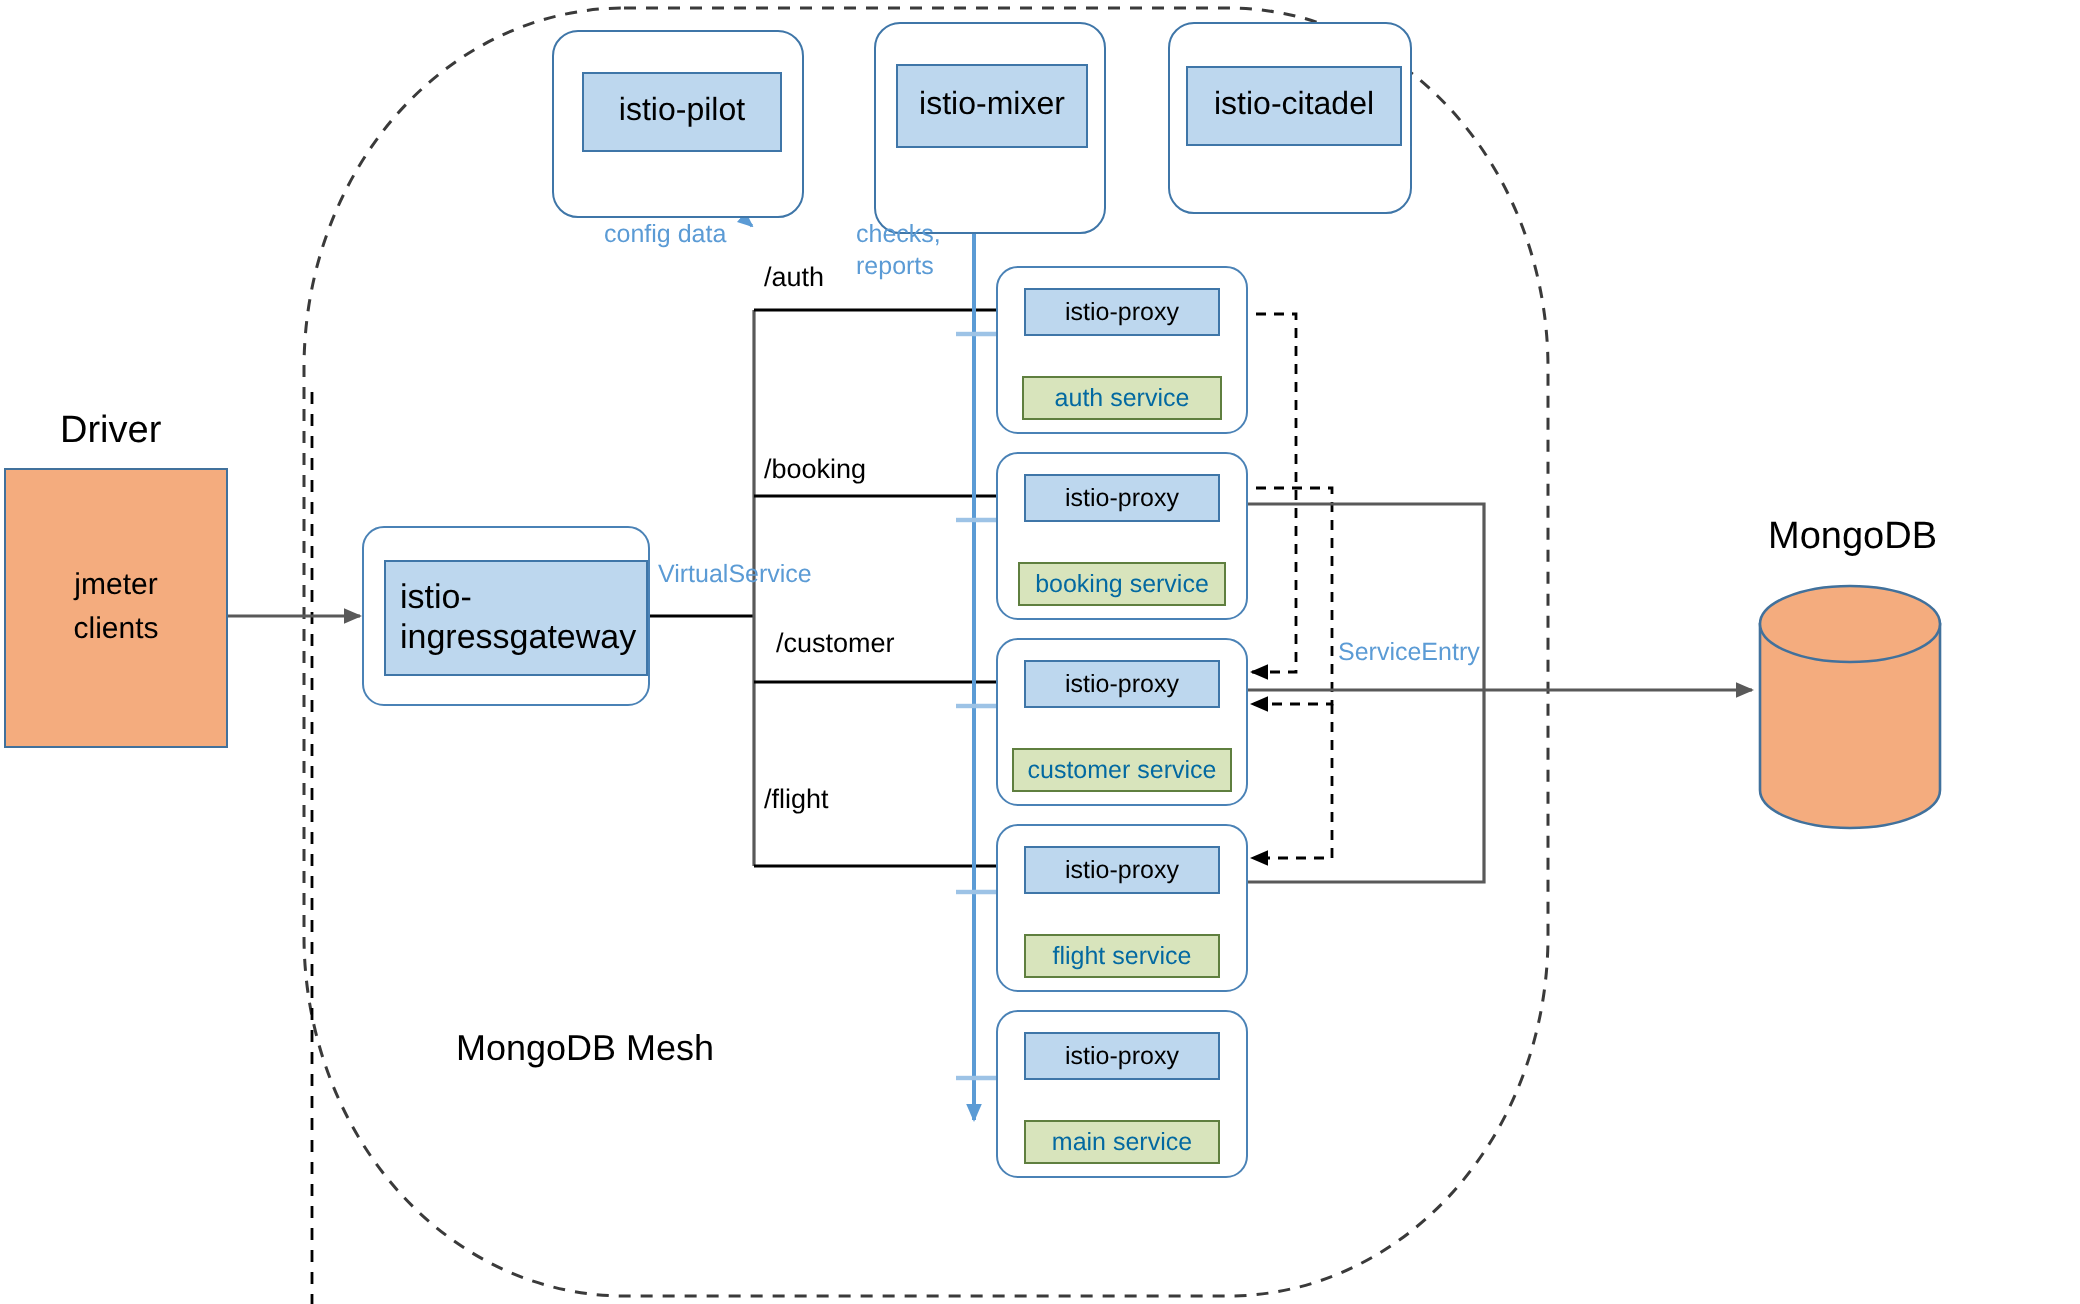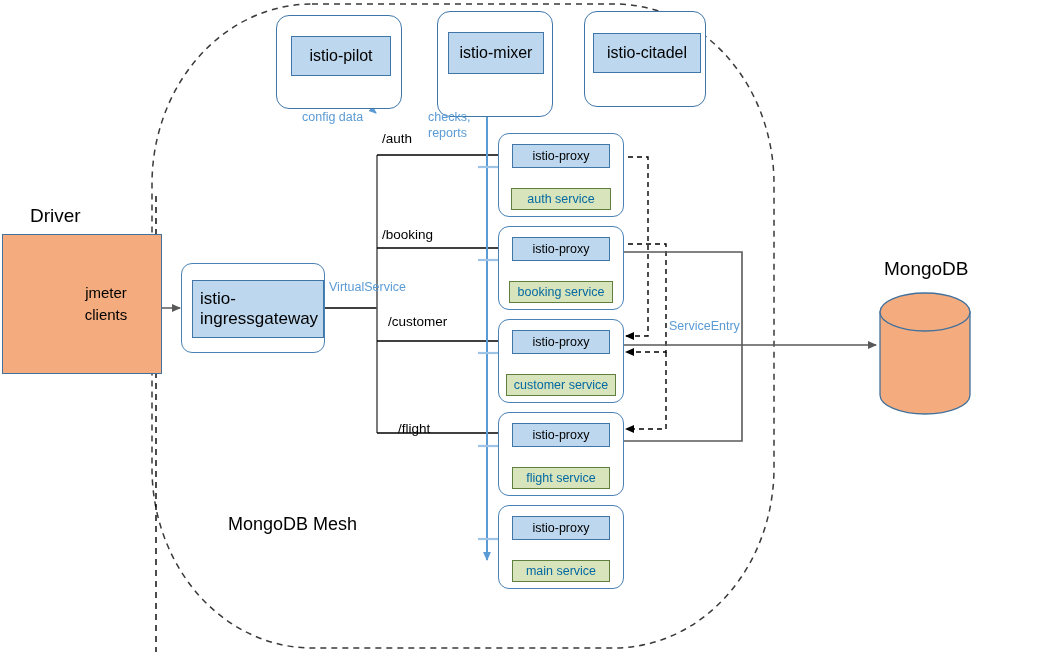--- a/index.html
+++ b/index.html
@@ -135,36 +135,36 @@
   <div class="node cp" style="left:584px;top:11px;width:122px;height:96px;"></div>
   <div class="cpbox" style="left:593px;top:33px;width:106px;height:38px;">
     <span>istio-citadel</span>
   </div>
 
   <div class="blue-label" style="left:302px;top:110px;">config data</div>
   <div class="blue-label" style="left:428px;top:110px;">checks,</div>
   <div class="blue-label" style="left:428px;top:126px;">reports</div>
 
   <div class="plain t-driver" style="left:30px;top:205px;">Driver</div>
-  <div class="orange" style="left:2px;top:234px;width:110px;height:138px;padding-left:48px;">
+  <div class="orange" style="left:2px;top:234px;width:110px;height:138px;">
     <span>jmeter<br>clients</span>
   </div>
 
   <div class="node pod" style="left:181px;top:263px;width:144px;height:90px;"></div>
   <div class="gwbox" style="left:192px;top:280px;width:123px;height:56px;">
     <span>istio-<br>ingressgateway</span>
   </div>
 
   <div class="blue-label" style="left:329px;top:280px;">VirtualService</div>
   <div class="blue-label" style="left:669px;top:319px;">ServiceEntry</div>
 
   <div class="plain t-route" style="left:382px;top:131px;">/auth</div>
   <div class="plain t-route" style="left:382px;top:227px;">/booking</div>
   <div class="plain t-route" style="left:388px;top:314px;">/customer</div>
-  <div class="plain t-route" style="left:382px;top:421px;margin-left:16px;">/flight</div>
+  <div class="plain t-route" style="left:382px;top:392px;">/flight</div>
 
   <div class="node pod" style="left:498px;top:133px;width:126px;height:84px;"></div>
   <div class="boxblue node" style="left:512px;top:144px;width:98px;height:24px;">
     <span>istio-proxy</span>
   </div>
   <div class="boxgreen node" style="left:511px;top:188px;width:100px;height:22px;">
     <span>auth service</span>
   </div>
 
   <div class="node pod" style="left:498px;top:226px;width:126px;height:84px;"></div>

